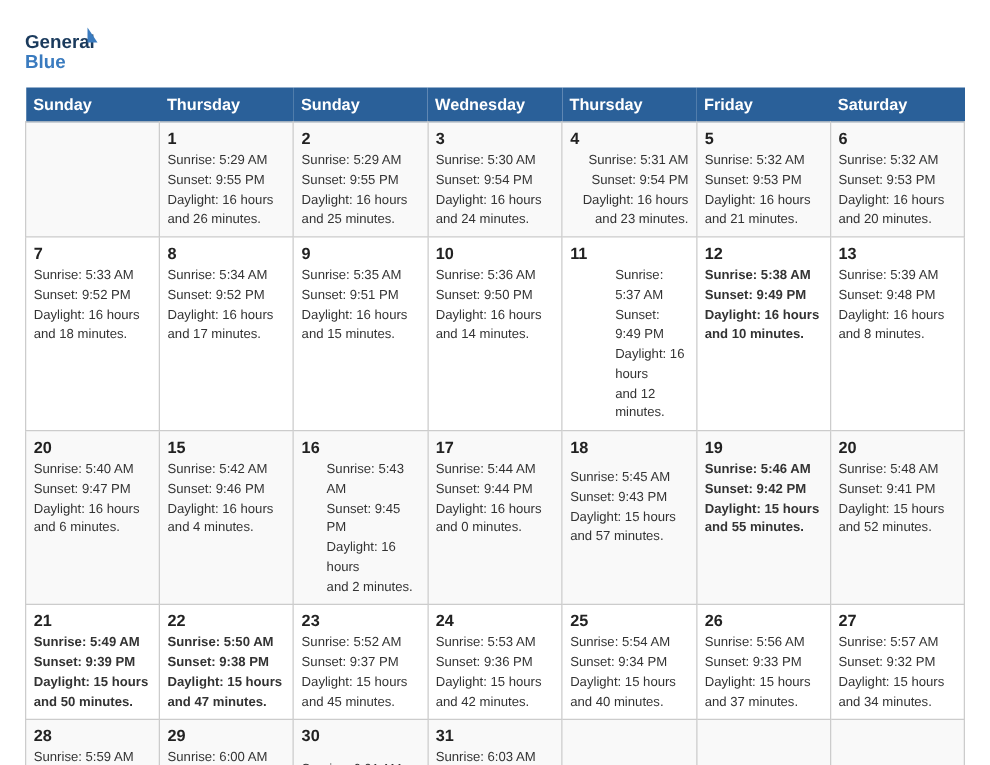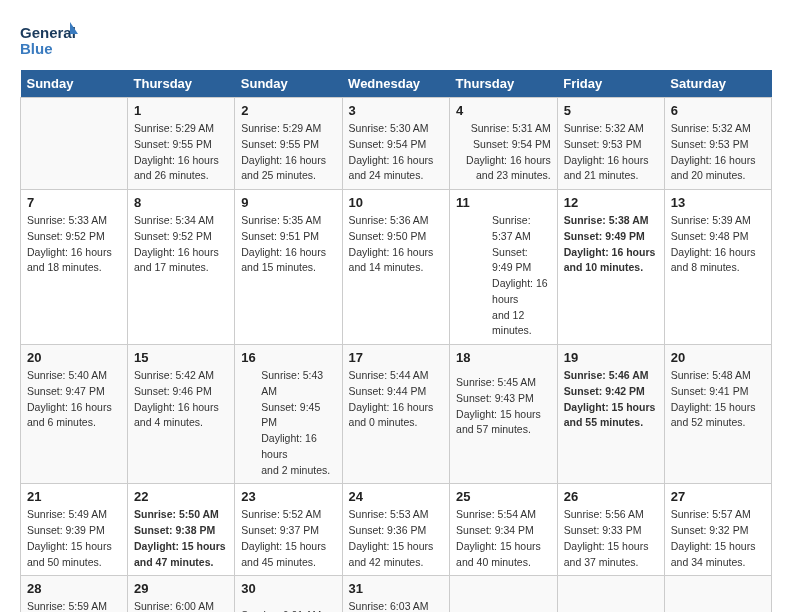--- a/index.html
+++ b/index.html
@@ -250,21 +250,21 @@
           <span class="day-num">20</span>
           <div class="day-info" style="white-space: pre-line;">Sunrise: 5:48 AM
 Sunset: 9:41 PM
 Daylight: 15 hours
 and 52 minutes.</div>
         </td>
       </tr>
       <tr>
         <td>
           <span class="day-num">21</span>
-          <div class="day-info" style="white-space: pre-line;">Sunrise: 5:49 AM
+          <div class="day-info" style="white-space: pre-line; font-weight: bold;">Sunrise: 5:49 AM
 Sunset: 9:39 PM
 Daylight: 15 hours
 and 50 minutes.</div>
         </td>
         <td>
           <span class="day-num">22</span>
           <div class="day-info" style="white-space: pre-line; font-weight: bold;">Sunrise: 5:50 AM
 Sunset: 9:38 PM
 Daylight: 15 hours
 and 47 minutes.</div>

